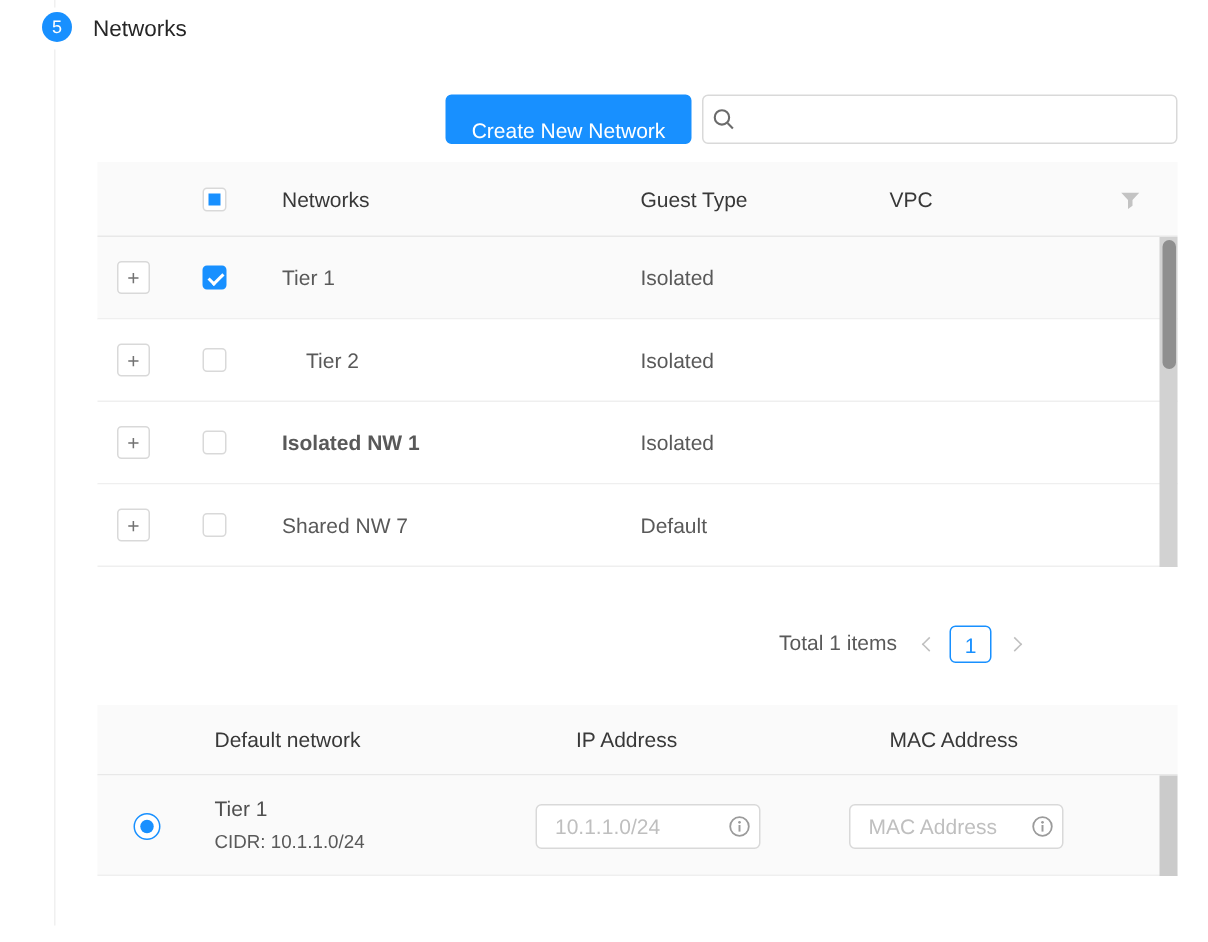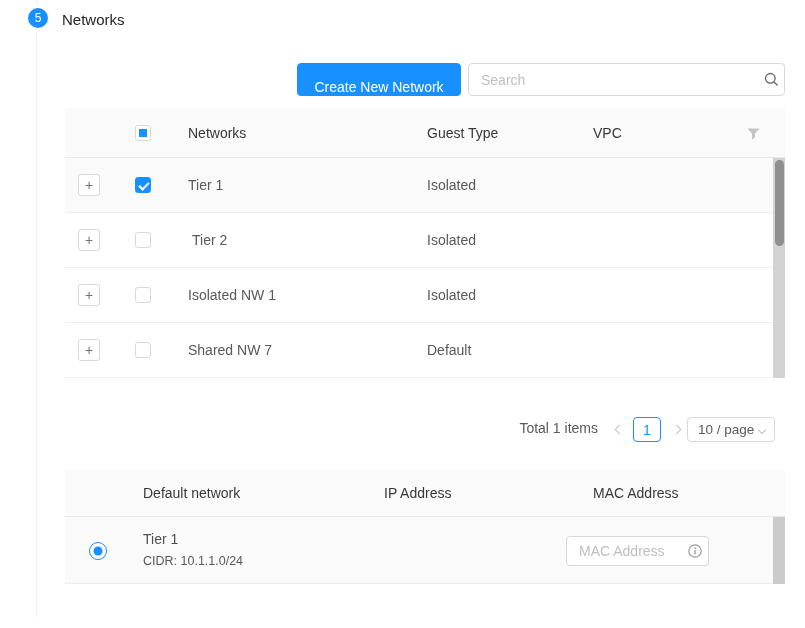--- a/index.html
+++ b/index.html
@@ -122,21 +122,20 @@
   <div class="step-line" style="top:33px; height:584px;"></div>
   <div class="step-badge">
     <span>5</span>
   </div>
   <div class="step-title">Networks</div>
 
   <button class="btn-primary">
     <span>Create New Network</span>
   </button>
   <div class="search-box">
-    <input type="text" placeholder="Search" style="">
     <span class="search-icon">
       <svg width="15" height="15" viewBox="0 0 15 15">
           <circle cx="6.3" cy="6.3" r="4.8" fill="none" stroke="#6b6b6b" stroke-width="1.4"></circle>
           <line x1="10" y1="10" x2="13.6" y2="13.6" stroke="#6b6b6b" stroke-width="1.4"></line>
         </svg>
     </span>
   </div>
 
   <div class="tbl" style="top:108px;">
     <div class="tbl-head" style="height:50px;">
@@ -153,27 +152,27 @@
 
     <div class="tbl-row selected" style="height:55px;">
       <button class="expand-btn">+</button>
       <span class="checkbox checked" style="top:19px;"></span>
       <span class="cell-label" style="left:123px;">Tier 1</span>
       <span class="cell-label" style="left:362px;">Isolated</span>
     </div>
     <div class="tbl-row" style="height:55px;">
       <button class="expand-btn">+</button>
       <span class="checkbox" style="top:19px;"></span>
-      <span class="cell-label" style="left:127px;">Tier 2</span>
+      <span class="cell-label" style="left:139px;">Tier 2</span>
       <span class="cell-label" style="left:362px;">Isolated</span>
     </div>
     <div class="tbl-row" style="height:55px;">
       <button class="expand-btn">+</button>
       <span class="checkbox" style="top:19px;"></span>
-      <span class="cell-label" style="left:123px;">Isolated NW 1</span>
+      <span class="cell-label" style="left:123px;font-weight:bold;">Isolated NW 1</span>
       <span class="cell-label" style="left:362px;">Isolated</span>
     </div>
     <div class="tbl-row" style="height:55px;">
       <button class="expand-btn">+</button>
       <span class="checkbox" style="top:19px;"></span>
       <span class="cell-label" style="left:123px;">Shared NW 7</span>
       <span class="cell-label" style="left:362px;">Default</span>
     </div>
 
     <div class="scroll-track" style="top:50px; height:220px;">
@@ -184,37 +183,43 @@
   <span class="pg-total">Total 1 items</span>
   <span class="pg-arrow" style="left:611px;">
       <i class="chev left"></i>
     </span>
   <span class="pg-page">
     <span>1</span>
   </span>
   <span class="pg-arrow" style="left:668px;">
       <i class="chev right"></i>
     </span>
-  <span class="pg-size">
-    <span class="lbl">10 / page</span>
-    <i class="chev down"></i>
-  </span>
 
   <div class="tbl" style="top:470px;">
     <div class="tbl-head" style="height:47px;">
       <span class="cell-label" style="left:78px;">Default network</span>
       <span class="cell-label" style="left:319px;">IP Address</span>
       <span class="cell-label" style="left:528px;">MAC Address</span>
     </div>
 
     <div class="tbl-row selected" style="height:67px;">
       <span class="radio"></span>
       <span class="net-name">Tier 1</span>
       <span class="net-cidr">CIDR: 10.1.1.0/24</span>
 
+      <div class="mini-input" style="left:292px; width:150px;">
+        <input type="text" placeholder="10.1.1.0/24" style="">
+        <span class="info-icon">
+          <svg width="14" height="14" viewBox="0 0 14 14">
+              <circle cx="7" cy="7" r="6.2" fill="none" stroke="#9b9b9b" stroke-width="1.2"></circle>
+              <circle cx="7" cy="4.2" r="0.9" fill="#9b9b9b"></circle>
+              <rect x="6.35" y="6" width="1.3" height="4.4" fill="#9b9b9b"></rect>
+            </svg>
+        </span>
+      </div>
 
       <div class="mini-input" style="left:501px; width:143px;">
         <input type="text" placeholder="MAC Address" style="">
         <span class="info-icon">
           <svg width="14" height="14" viewBox="0 0 14 14">
               <circle cx="7" cy="7" r="6.2" fill="none" stroke="#9b9b9b" stroke-width="1.2"></circle>
               <circle cx="7" cy="4.2" r="0.9" fill="#9b9b9b"></circle>
               <rect x="6.35" y="6" width="1.3" height="4.4" fill="#9b9b9b"></rect>
             </svg>
         </span>

